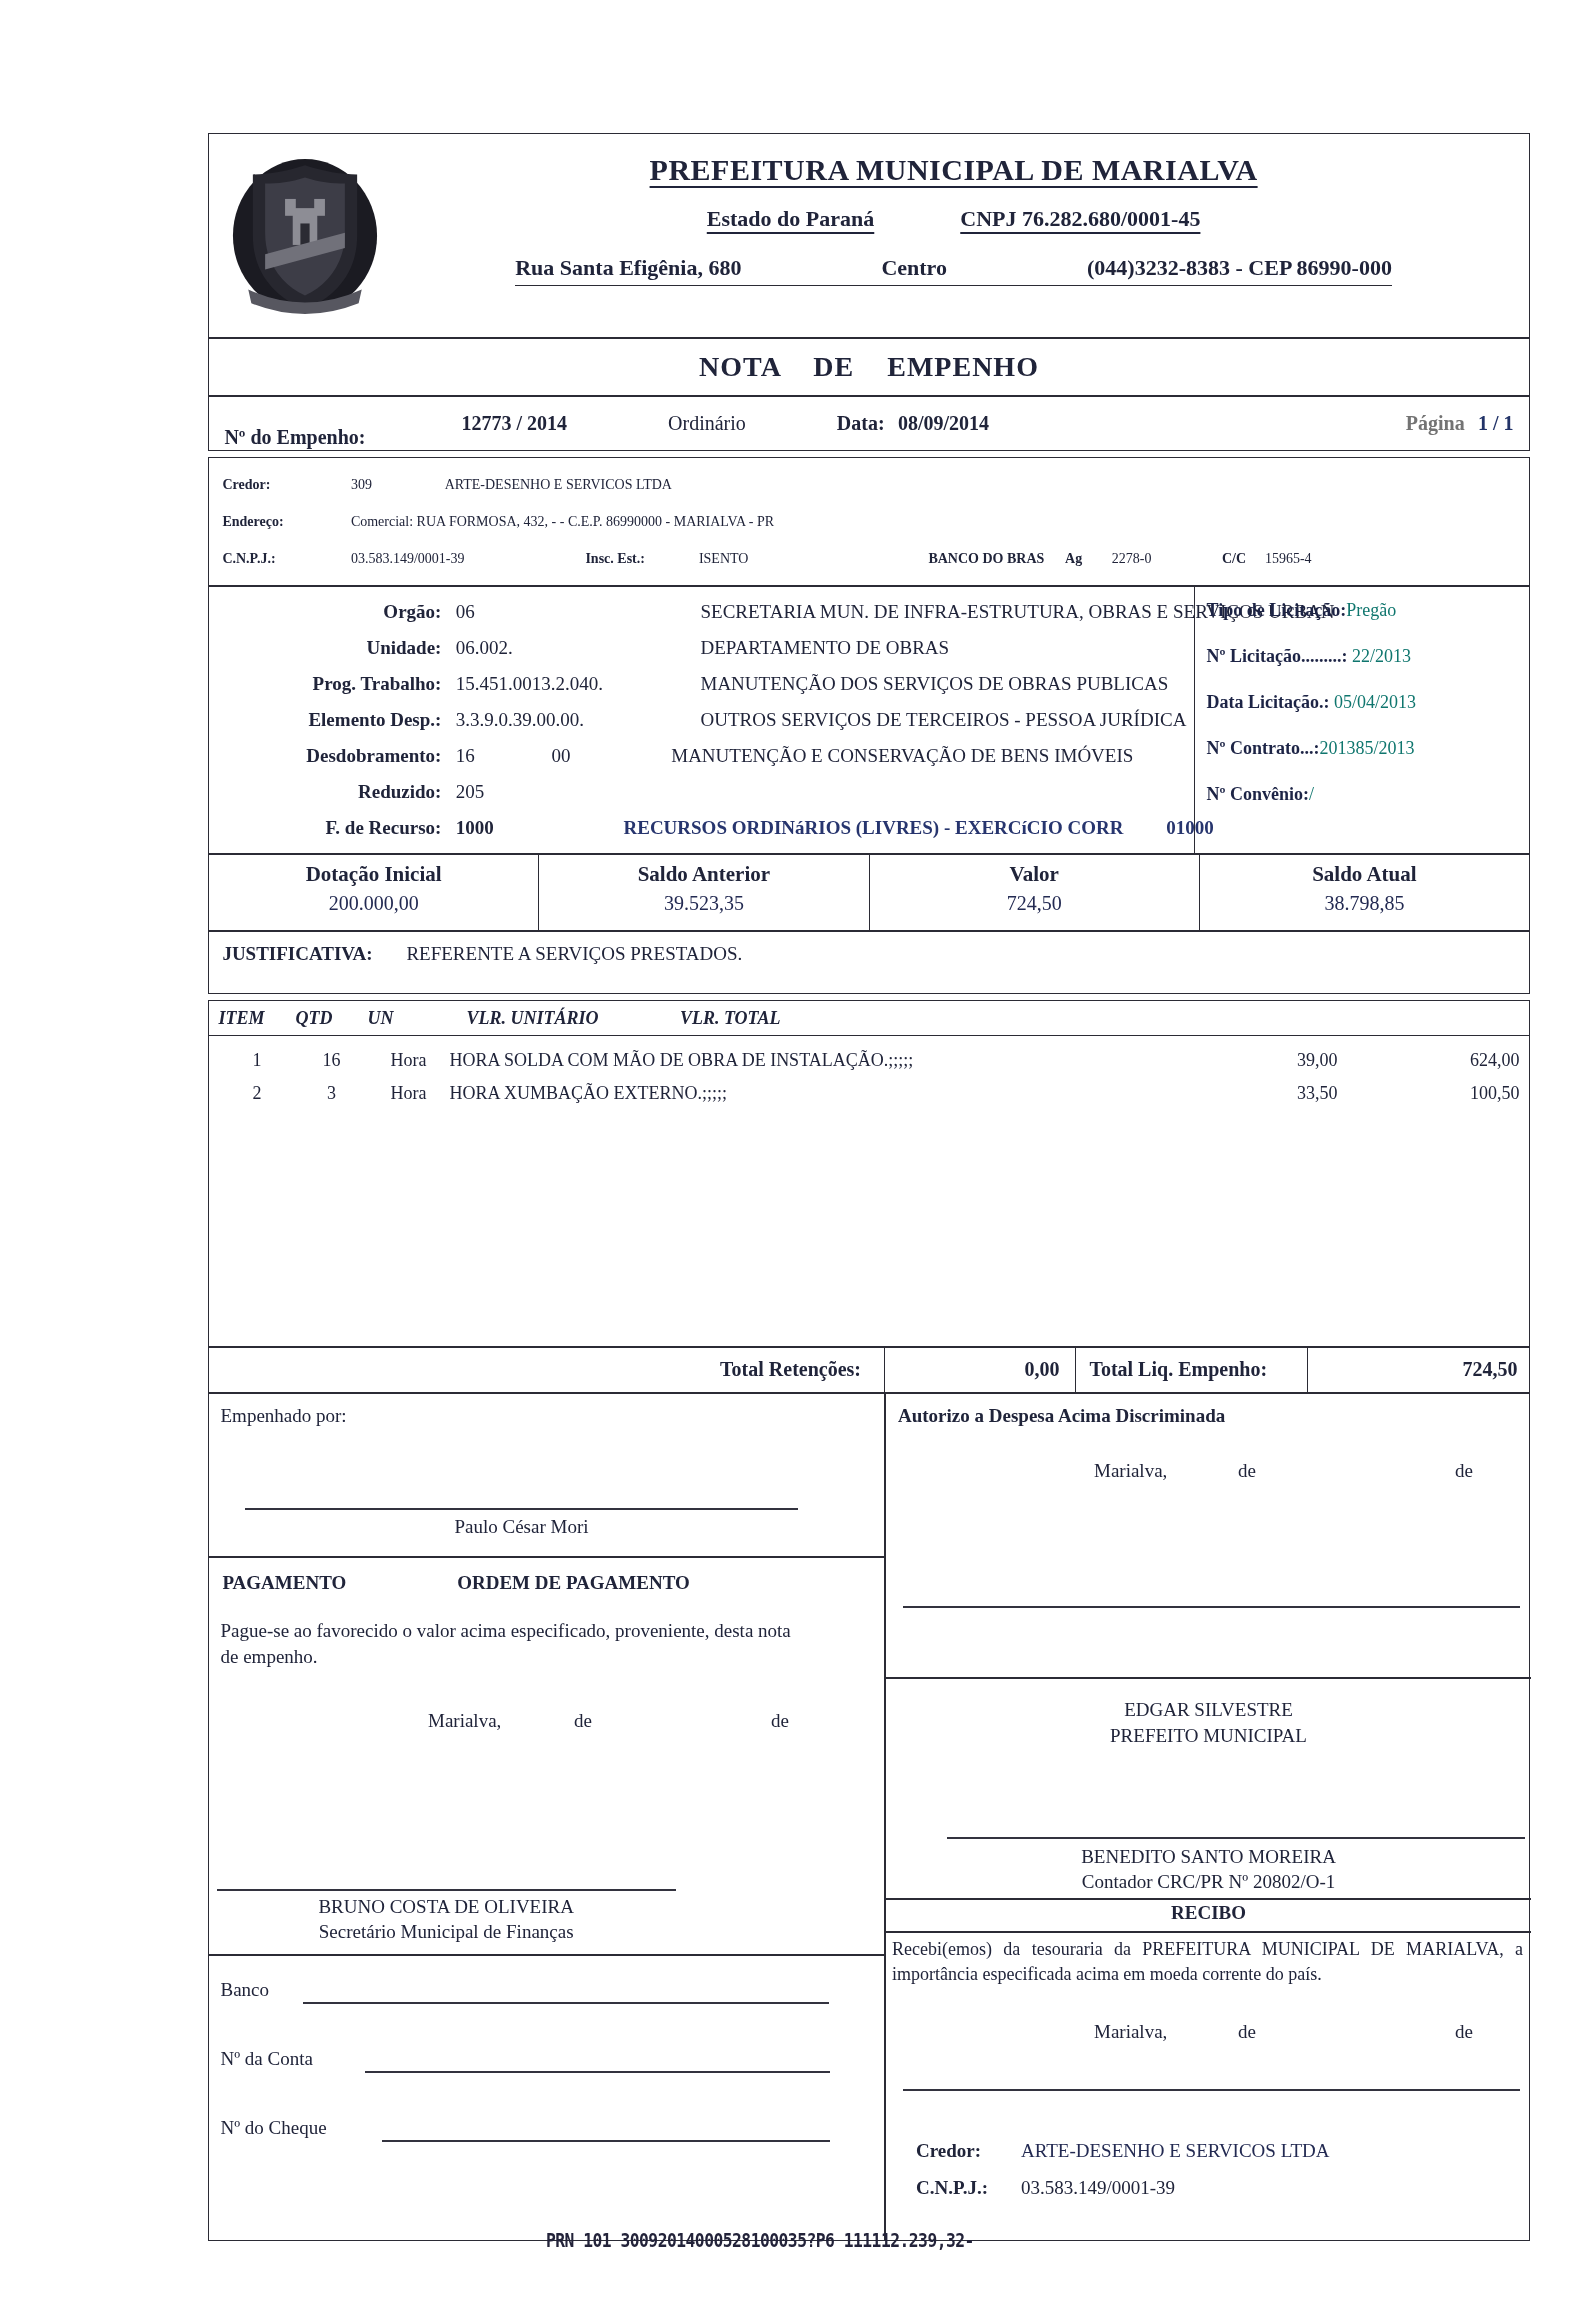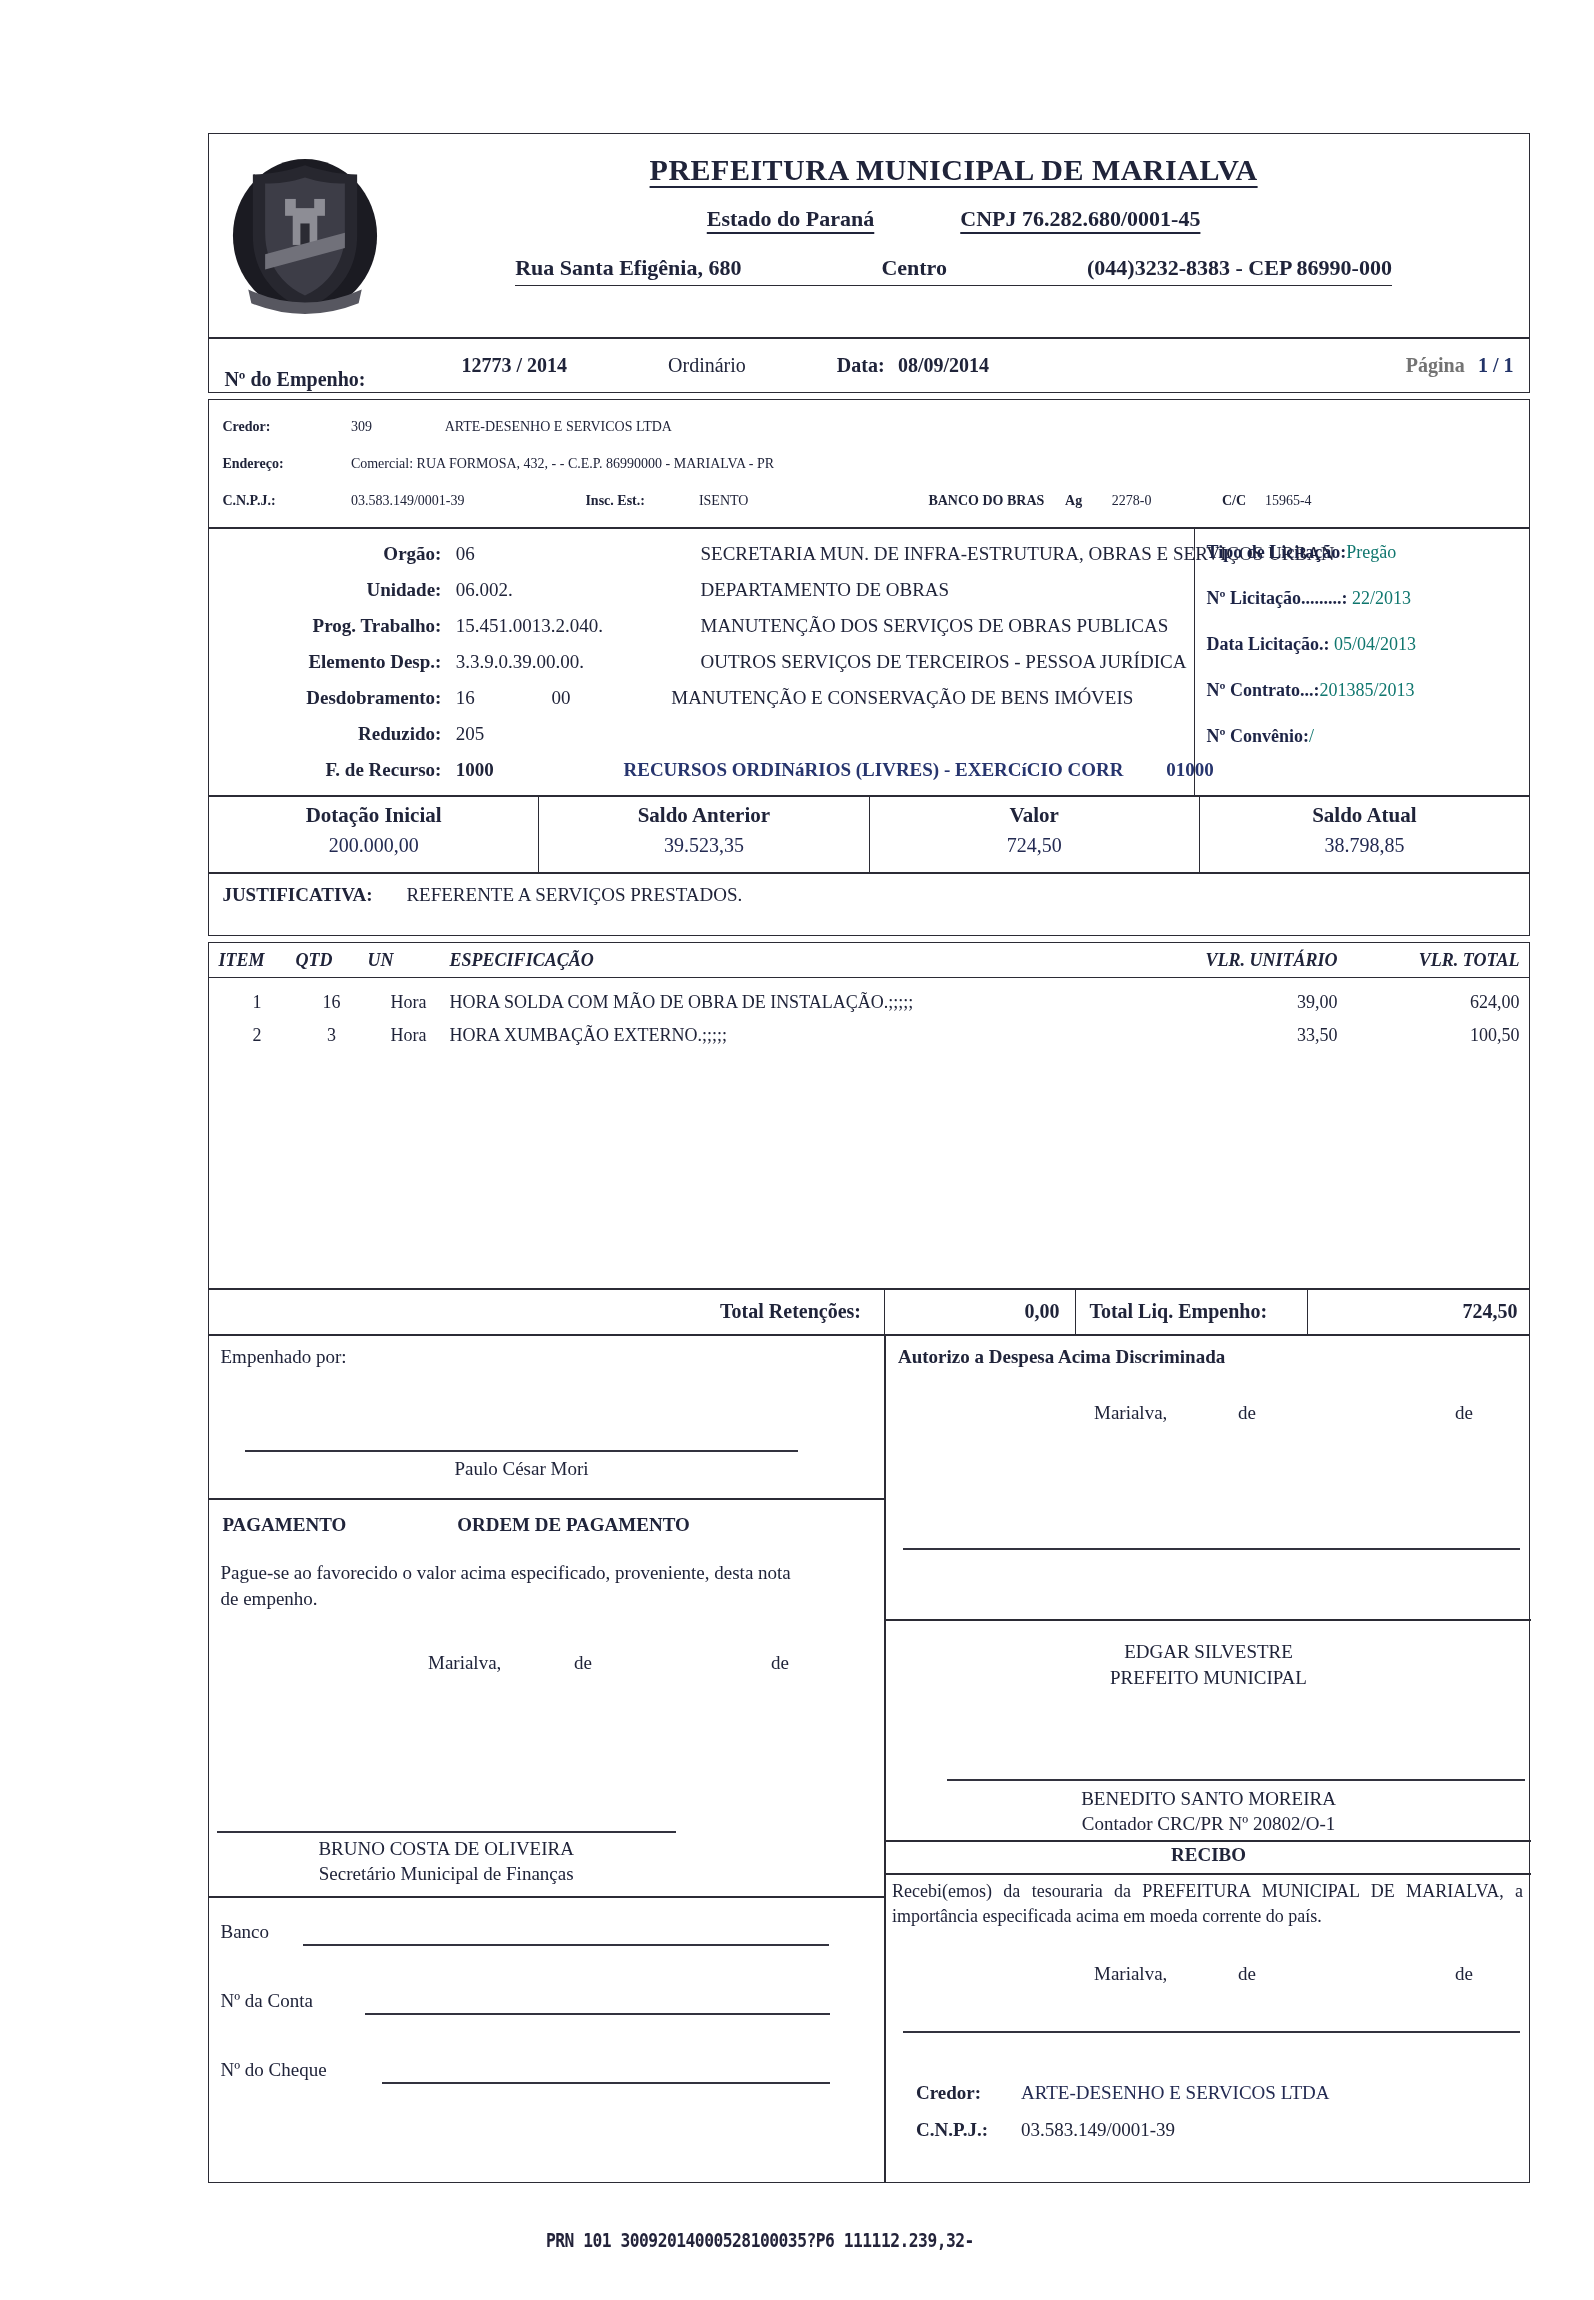--- a/index.html
+++ b/index.html
@@ -152,20 +152,21 @@
         <span>CNPJ 76.282.680/0001-45</span>
       </div>
       <div class="h-line3">
         <span>Rua Santa Efigênia, 680</span>
         <span>Centro</span>
         <span>(044)3232-8383  -  CEP 86990-000</span>
       </div>
     </div>
   </div>
 
+  <div class="box title-bar">NOTA  DE  EMPENHO</div>
 
   <div class="box emp-row">
     <span class="b">Nº do Empenho:</span>
     <span class="emp-num">12773 / 2014</span>
     <span class="emp-tipo">Ordinário</span>
     <span class="emp-data-l">Data:</span>
     <span class="emp-data">08/09/2014</span>
     <span class="emp-pag">Página</span>
     <span class="emp-pag-v">1 / 1</span>
   </div>
@@ -277,21 +278,20 @@
     <span class="just-txt">REFERENTE A SERVIÇOS PRESTADOS.</span>
   </div>
 
   <div class="gap"></div>
 
   <div class="box items-box">
     <div class="it-head">
       <span class="c-item">ITEM</span>
       <span class="c-qtd">QTD</span>
       <span class="c-un">UN</span>
-      <span class="c-esp">ESPECIFICAÇÃO</span>
       <span class="c-unit">VLR. UNITÁRIO</span>
       <span class="c-tot">VLR. TOTAL</span>
     </div>
     <div class="it-row" style="margin-top:5.8px;">
       <span class="c-item">1</span>
       <span class="c-qtd">16</span>
       <span class="c-un">Hora</span>
       <span class="c-esp">HORA SOLDA COM MÃO DE OBRA DE INSTALAÇÃO.;;;;;</span>
       <span class="c-unit">39,00</span>
       <span class="c-tot">624,00</span>

